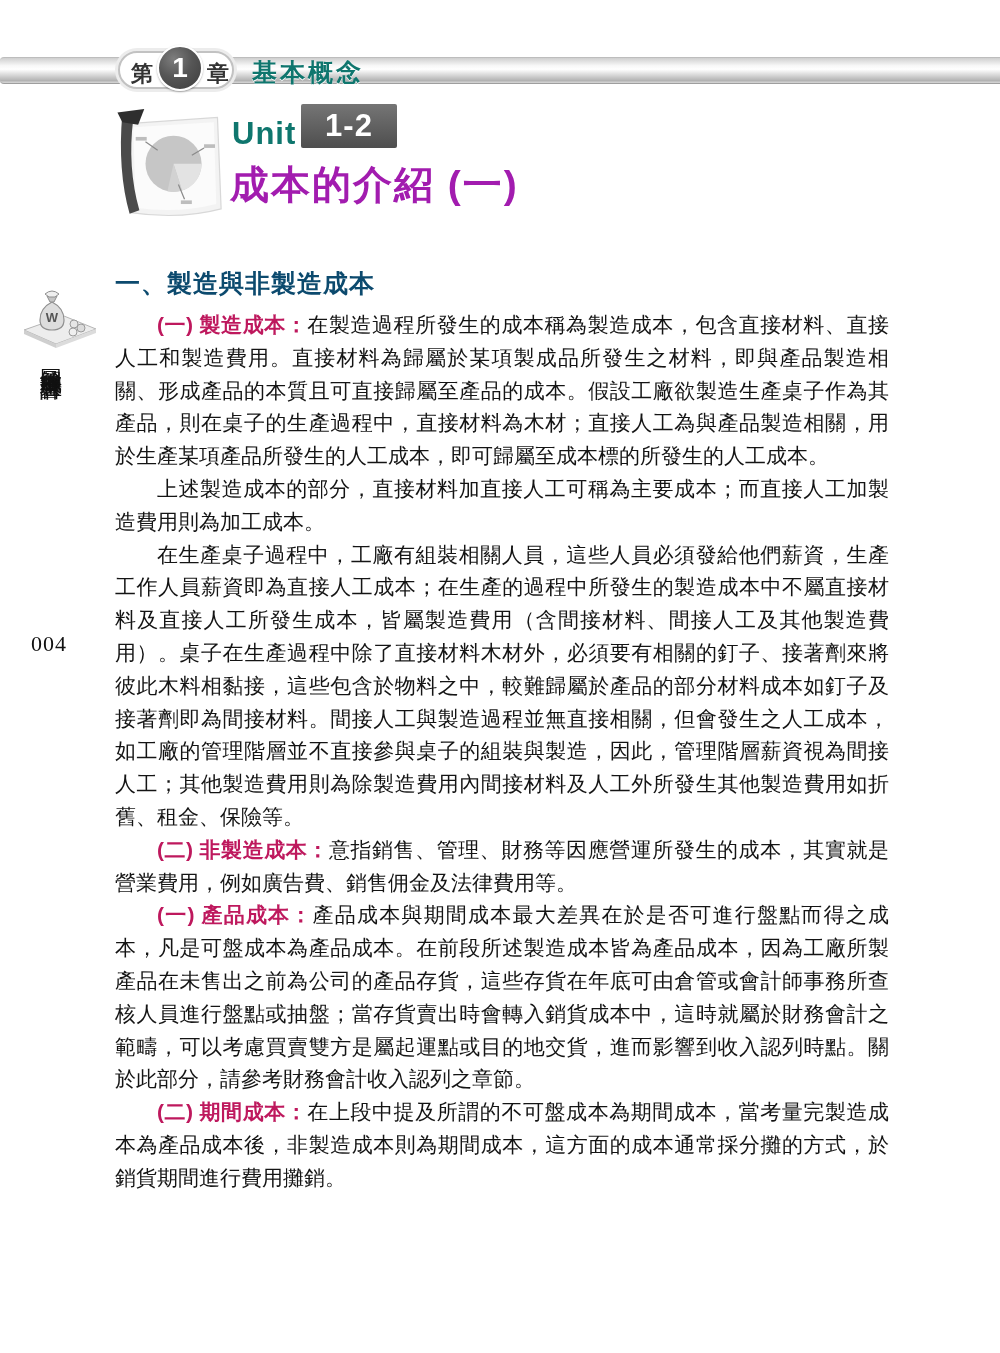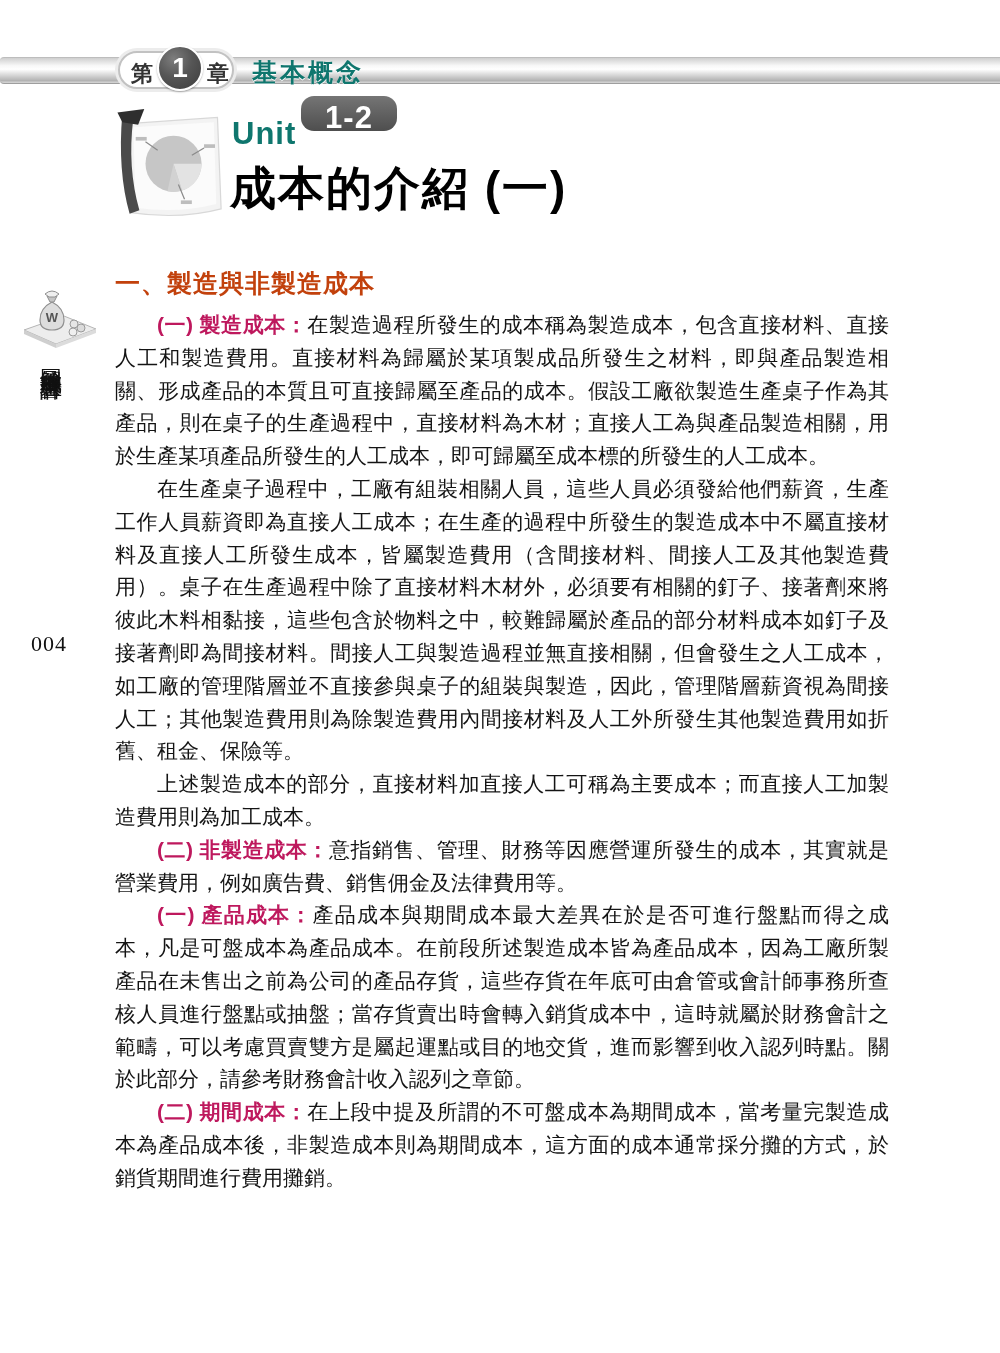--- a/index.html
+++ b/index.html
@@ -52,31 +52,31 @@
   }
 
   
   .unit-icon { position:absolute; left:104px; top:104px; width:122px; height:122px; }
   .unit-word {
     position:absolute; left:232px; top:116px;
     font-family:"Liberation Sans","DejaVu Sans",sans-serif;
     font-weight:bold; font-size:31px; color:#0f766e; letter-spacing:1px;
   }
   .unit-badge {
-    position:absolute; left:301px; top:96px; width:96px; height:35px;
-    border-radius:13px;
+    position:absolute; left:301px; top:104px; width:96px; height:44px;
+    border-radius:2px;
     background:linear-gradient(#757575, #4e4e4e);
     color:#ffffff; font-family:"Liberation Sans","DejaVu Sans",sans-serif;
     font-weight:bold; font-size:31px; line-height:44px; text-align:center;
     letter-spacing:1px;
   }
   .unit-title {
     position:absolute; left:230px; top:158px;
     font-family:"Liberation Sans","DejaVu Sans",sans-serif;
-    font-weight:bold; font-size:46px; color:#000000; letter-spacing:2px;
+    font-weight:bold; font-size:39px; color:#a21caf; letter-spacing:2px;
   }
 
   
   .sidebar-icon { position:absolute; left:18px; top:284px; width:82px; height:66px; }
   .book-title {
     position:absolute; left:36px; top:352px; height:290px;
     writing-mode:vertical-rl; text-orientation:upright;
     font-family:"Liberation Serif","DejaVu Serif",serif;
     font-size:22px; color:#111; letter-spacing:1px;
   }
@@ -96,21 +96,21 @@
     text-indent:2em;
     color:#141414;
   }
   .p-label {
     font-family:"Liberation Sans","DejaVu Sans",sans-serif;
     font-weight:bold; color:#be185d;
   }
   .section-heading {
     margin:24px 0 9px 0;
     font-family:"Liberation Sans","DejaVu Sans",sans-serif;
-    font-weight:bold; font-size:25px; color:#c2410c; letter-spacing:1px;
+    font-weight:bold; font-size:25px; color:#0c4a6e; letter-spacing:1px;
   }
 </style>
 </head>
 <body>
 
 <div class="page">
 
   <div class="chapter-bar"></div>
   <div class="chapter-capsule"></div>
   <div class="chapter-prefix">第</div>
@@ -156,23 +156,23 @@
   <div class="book-title">圖解成本與管理會計</div>
   <div class="page-number">004</div>
 
   <div class="main">
 
 
     <h2 class="section-heading">一、製造與非製造成本</h2>
 
     <p class="body-p"><span class="p-label">(一) 製造成本：</span><span>在製造過程所發生的成本稱為製造成本，包含直接材料、直接人工和製造費用。直接材料為歸屬於某項製成品所發生之材料，即與產品製造相關、形成產品的本質且可直接歸屬至產品的成本。假設工廠欲製造生產桌子作為其產品，則在桌子的生產過程中，直接材料為木材；直接人工為與產品製造相關，用於生產某項產品所發生的人工成本，即可歸屬至成本標的所發生的人工成本。</span></p>
 
+    <p class="body-p"><span>上述製造成本的部分，直接材料加直接人工可稱為主要成本；而直接人工加製造費用則為加工成本。</span></p>
+
     <p class="body-p"><span>在生產桌子過程中，工廠有組裝相關人員，這些人員必須發給他們薪資，生產工作人員薪資即為直接人工成本；在生產的過程中所發生的製造成本中不屬直接材料及直接人工所發生成本，皆屬製造費用（含間接材料、間接人工及其他製造費用）。桌子在生產過程中除了直接材料木材外，必須要有相關的釘子、接著劑來將彼此木料相黏接，這些包含於物料之中，較難歸屬於產品的部分材料成本如釘子及接著劑即為間接材料。間接人工與製造過程並無直接相關，但會發生之人工成本，如工廠的管理階層並不直接參與桌子的組裝與製造，因此，管理階層薪資視為間接人工；其他製造費用則為除製造費用內間接材料及人工外所發生其他製造費用如折舊、租金、保險等。</span></p>
-
-    <p class="body-p"><span>上述製造成本的部分，直接材料加直接人工可稱為主要成本；而直接人工加製造費用則為加工成本。</span></p>
 
     <p class="body-p"><span class="p-label">(二) 非製造成本：</span><span>意指銷售、管理、財務等因應營運所發生的成本，其實就是營業費用，例如廣告費、銷售佣金及法律費用等。</span></p>
 
 
     <p class="body-p"><span class="p-label">(一) 產品成本：</span><span>產品成本與期間成本最大差異在於是否可進行盤點而得之成本，凡是可盤成本為產品成本。在前段所述製造成本皆為產品成本，因為工廠所製產品在未售出之前為公司的產品存貨，這些存貨在年底可由倉管或會計師事務所查核人員進行盤點或抽盤；當存貨賣出時會轉入銷貨成本中，這時就屬於財務會計之範疇，可以考慮買賣雙方是屬起運點或目的地交貨，進而影響到收入認列時點。關於此部分，請參考財務會計收入認列之章節。</span></p>
 
     <p class="body-p"><span class="p-label">(二) 期間成本：</span><span>在上段中提及所謂的不可盤成本為期間成本，當考量完製造成本為產品成本後，非製造成本則為期間成本，這方面的成本通常採分攤的方式，於銷貨期間進行費用攤銷。</span></p>
 
   </div>
 

